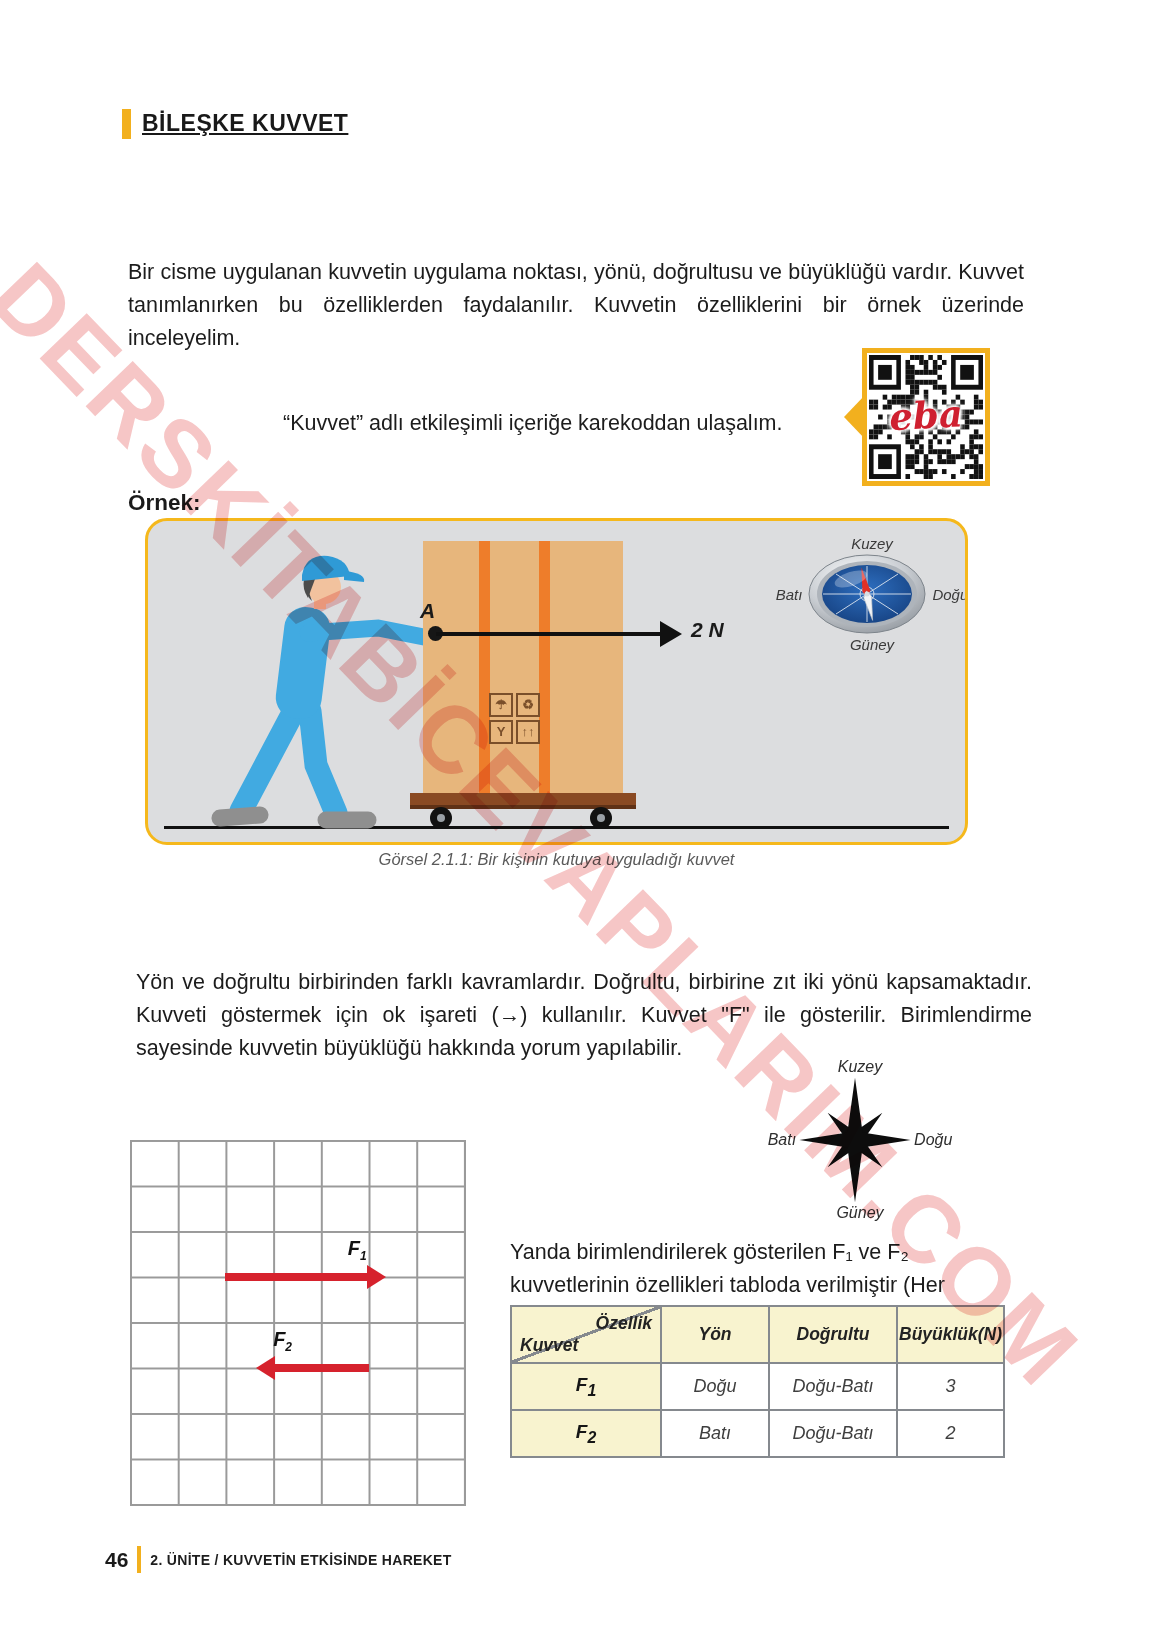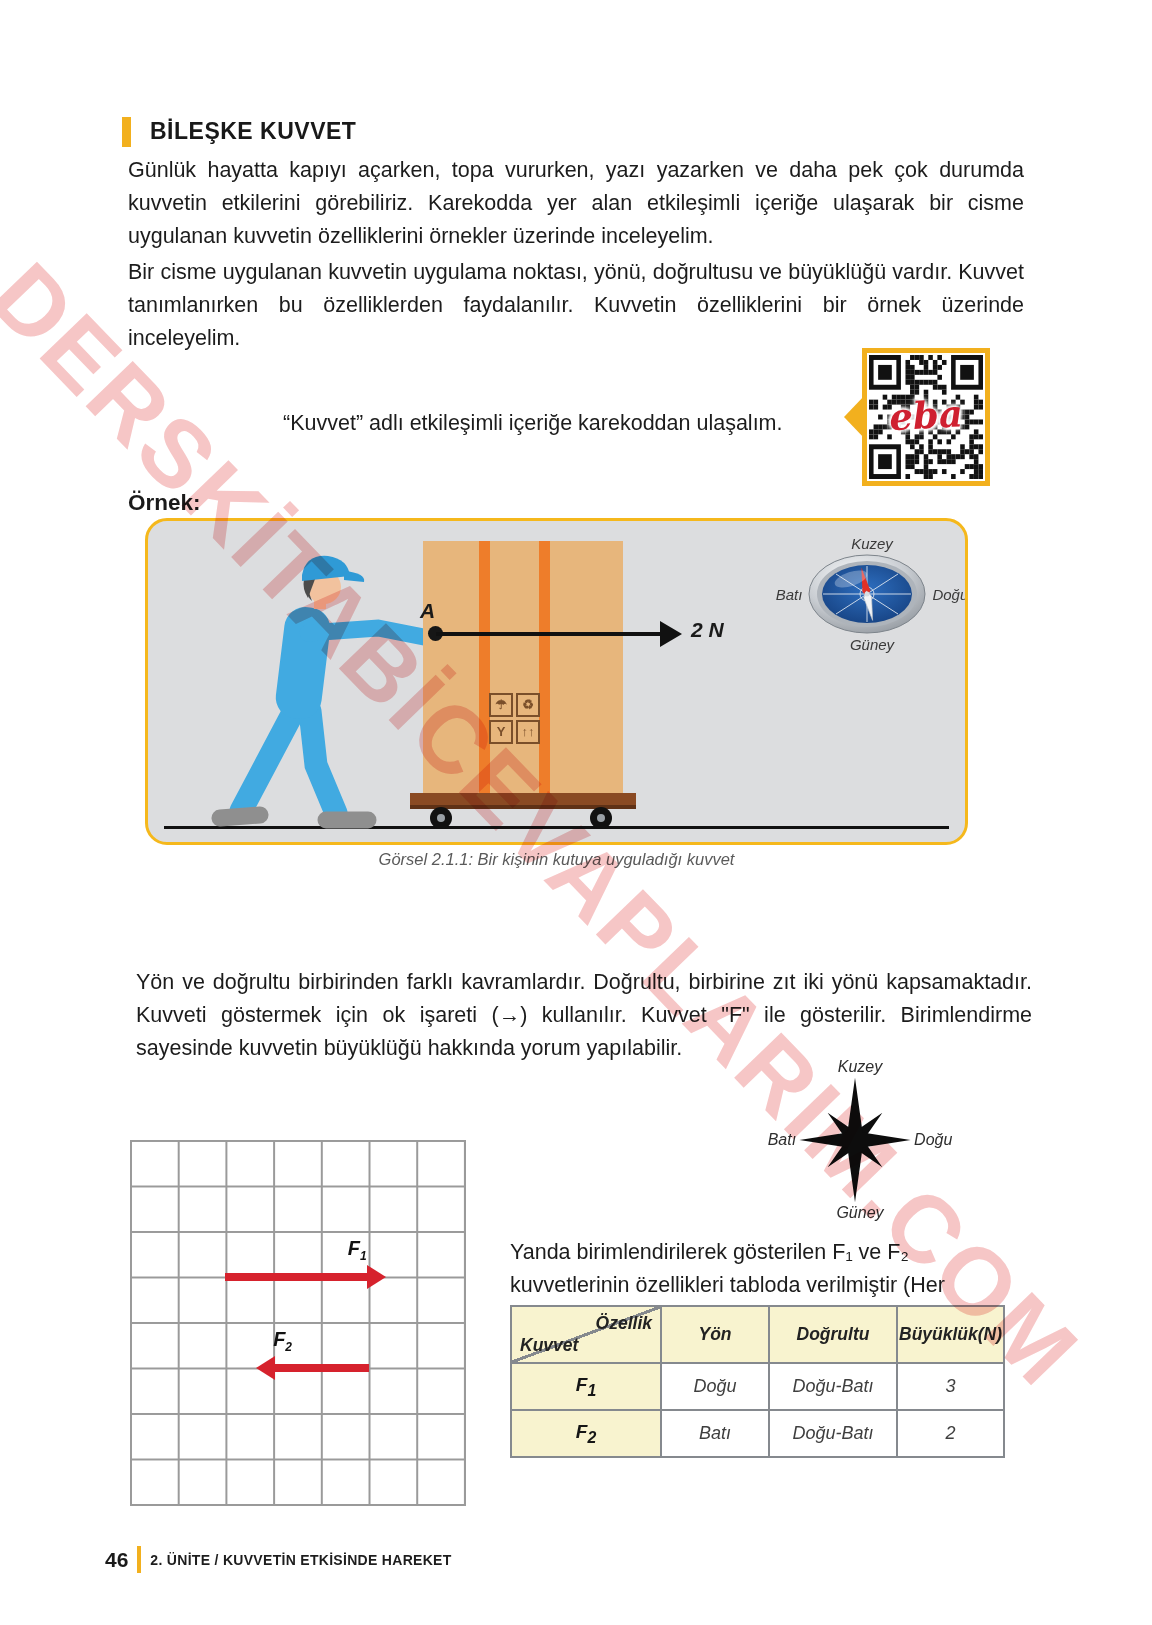--- a/index.html
+++ b/index.html
@@ -7,21 +7,21 @@
         font-family:"Liberation Sans",sans-serif;color:#1a1a1a;}
 
   
   .watermark{position:absolute;left:48px;top:242px;transform:rotate(46deg);transform-origin:0 0;
     font-size:95px;font-weight:bold;letter-spacing:3px;color:#ee9191;opacity:.52;
     white-space:nowrap;z-index:40;pointer-events:none;mix-blend-mode:multiply;}
 
   
   .title-row{position:absolute;left:122px;top:106px;display:flex;align-items:center;gap:7px;}
   .title-bar{width:9px;height:30px;background:#f2b01e;}
-  .title-row h1{margin:12px;font-size:23px;font-weight:800;letter-spacing:.5px;color:#191919;}
+  .title-row h1{margin:4px;font-size:23px;font-weight:800;letter-spacing:.5px;color:#191919;text-decoration:underline;}
 
   .para{position:absolute;left:128px;width:896px;margin:0;font-size:21.5px;line-height:33px;
         text-align:justify;color:#1c1c1c;}
   #p1{top:154px;} #p2{top:256px;}
   #p3{top:898px;} #p4{top:966px;margin-left:8px;}
   #p5{left:510px;top:1236px;width:458px;text-align:left;}
 
   
   .qr-line{position:absolute;left:283px;top:411px;font-size:21.5px;color:#1c1c1c;}
   .qr-block{position:absolute;left:862px;top:348px;width:128px;height:138px;background:#fff;
@@ -114,21 +114,20 @@
 
 <div id="page">
 
   <div class="watermark">DERSKİTABİCEVAPLARIM.COM</div>
 
   <div class="title-row">
     <span class="title-bar"></span>
     <h1>BİLEŞKE KUVVET</h1>
   </div>
 
-  <p class="para" id="p1">Günlük hayatta kapıyı açarken, topa vururken, yazı yazarken ve daha pek çok durumda kuvvetin etkilerini görebiliriz. Karekodda yer alan etkileşimli içeriğe ulaşarak bir cisme uygulanan kuvvetin özelliklerini örnekler üzerinde inceleyelim.</p>
   <p class="para" id="p2">Bir cisme uygulanan kuvvetin uygulama noktası, yönü, doğrultusu ve büyüklüğü vardır. Kuvvet tanımlanırken bu özelliklerden faydalanılır. Kuvvetin özelliklerini bir örnek üzerinde inceleyelim.</p>
 
   <div class="qr-line">“Kuvvet” adlı etkileşimli içeriğe karekoddan ulaşalım.</div>
 
   <div class="qr-block">
     <span class="qr-arrow"></span>
     <svg id="qr-svg" viewBox="0 0 115 115" preserveAspectRatio="none">
         <rect width="115" height="115" fill="#fff"></rect>
         <rect x="41.4" y="0" width="4.6" height="4.6" fill="#111"></rect>
         <rect x="46" y="0" width="4.6" height="4.6" fill="#111"></rect>

